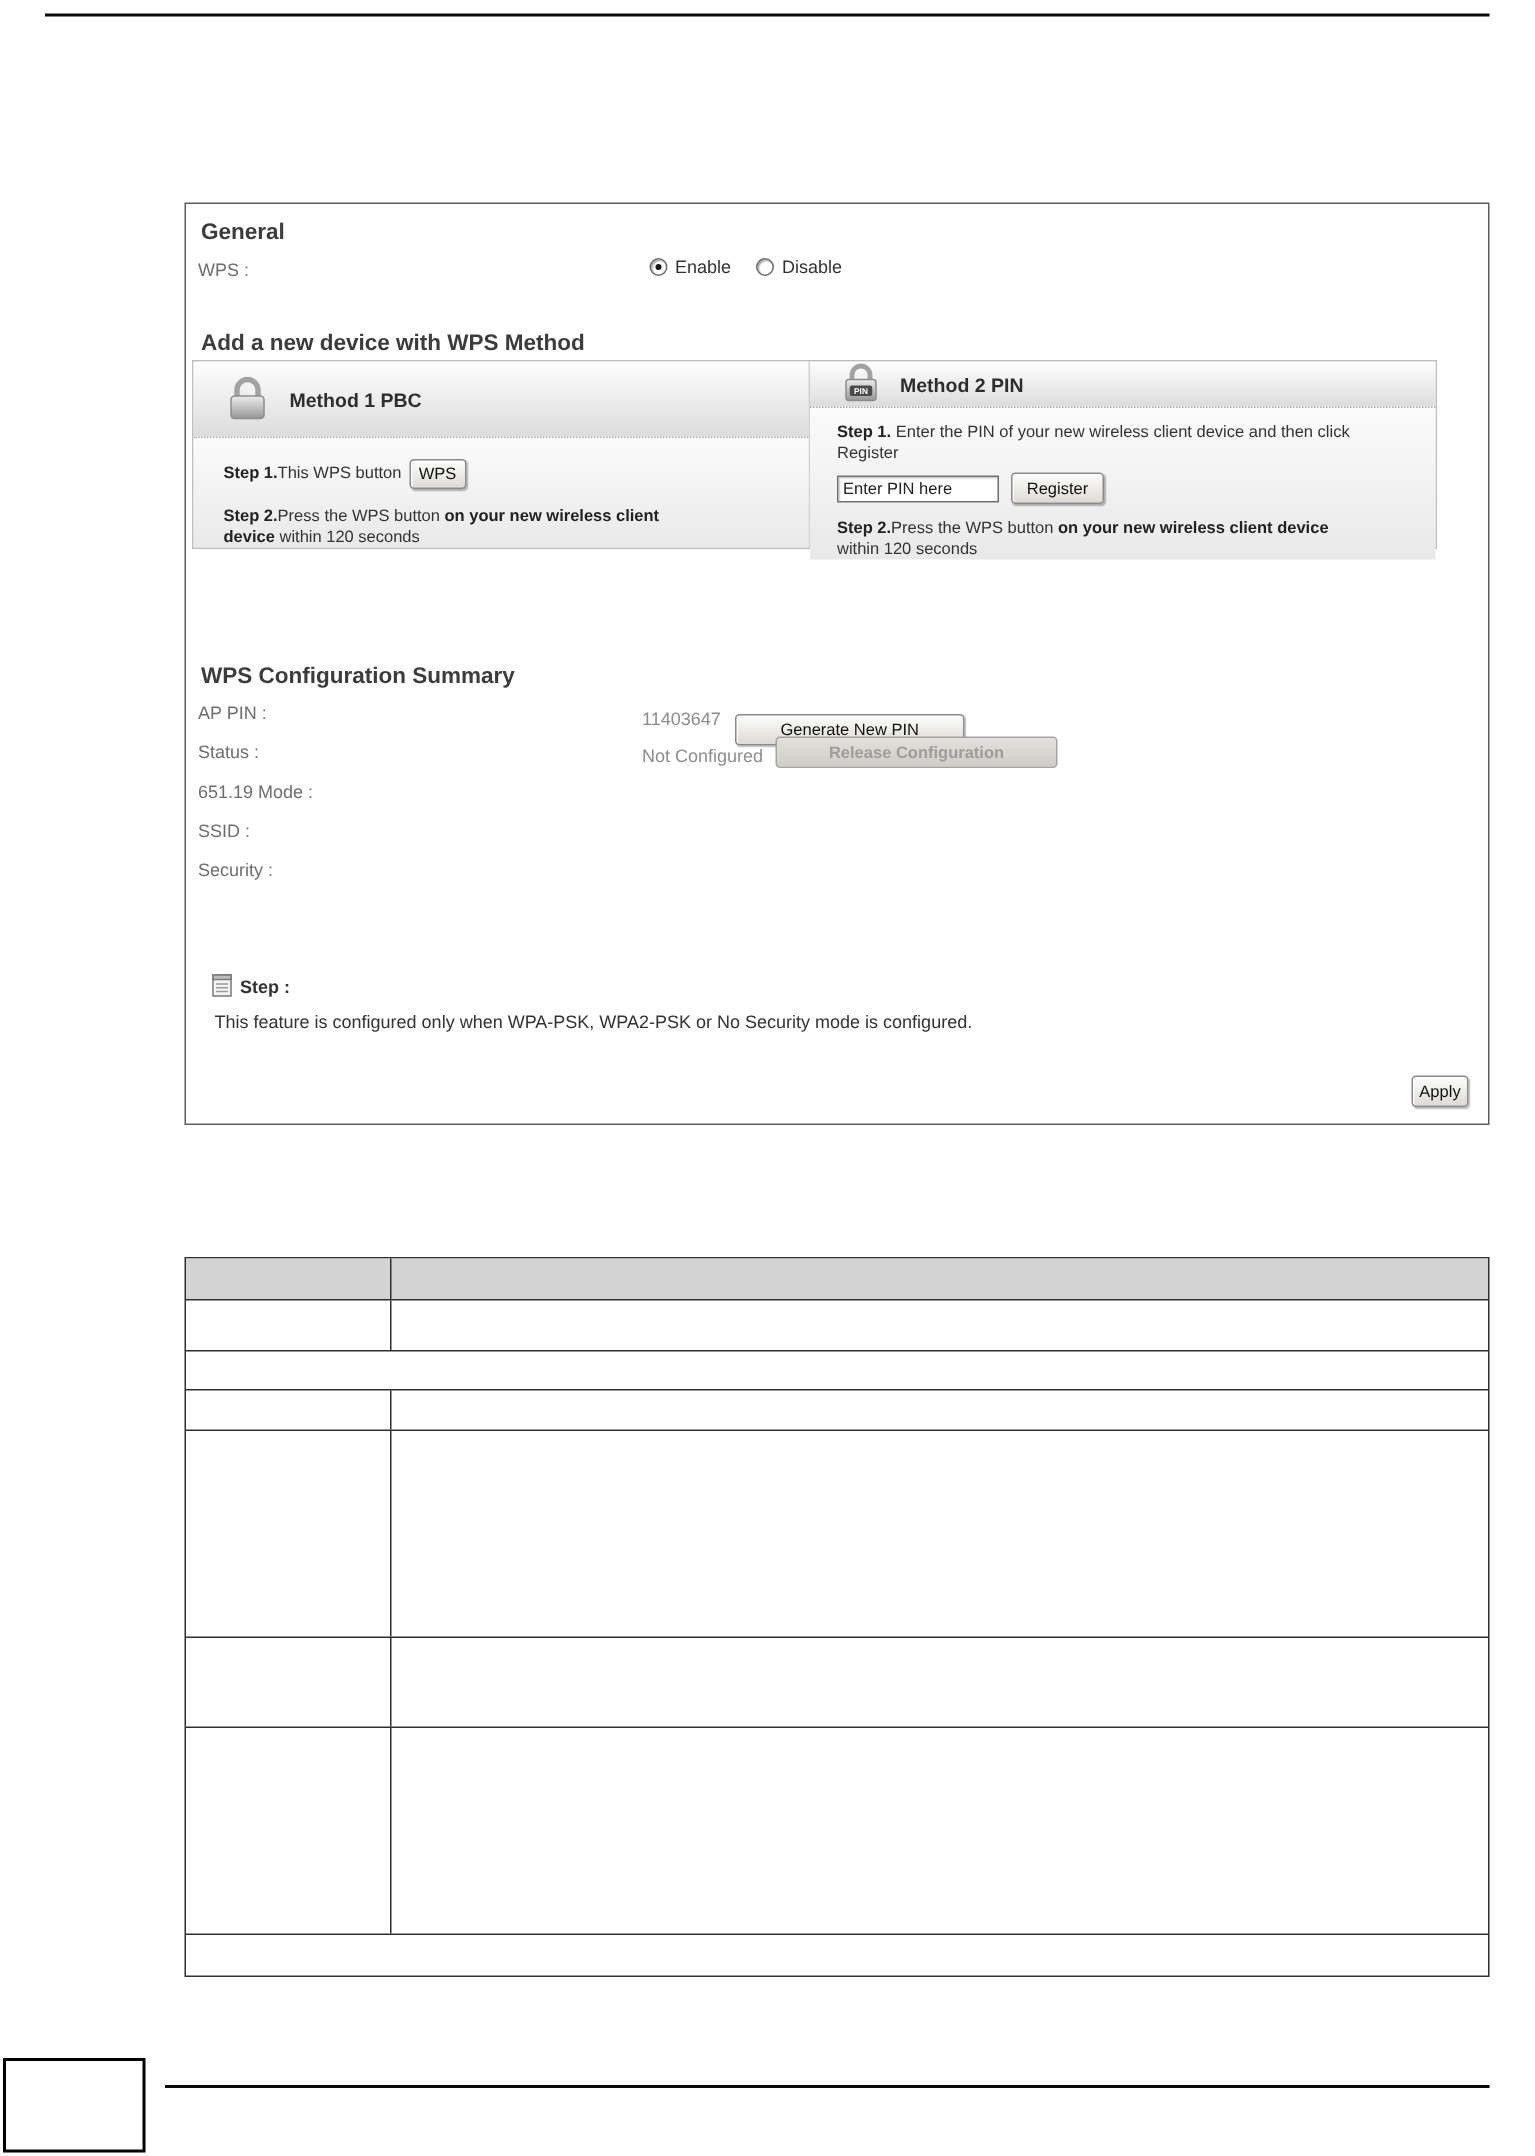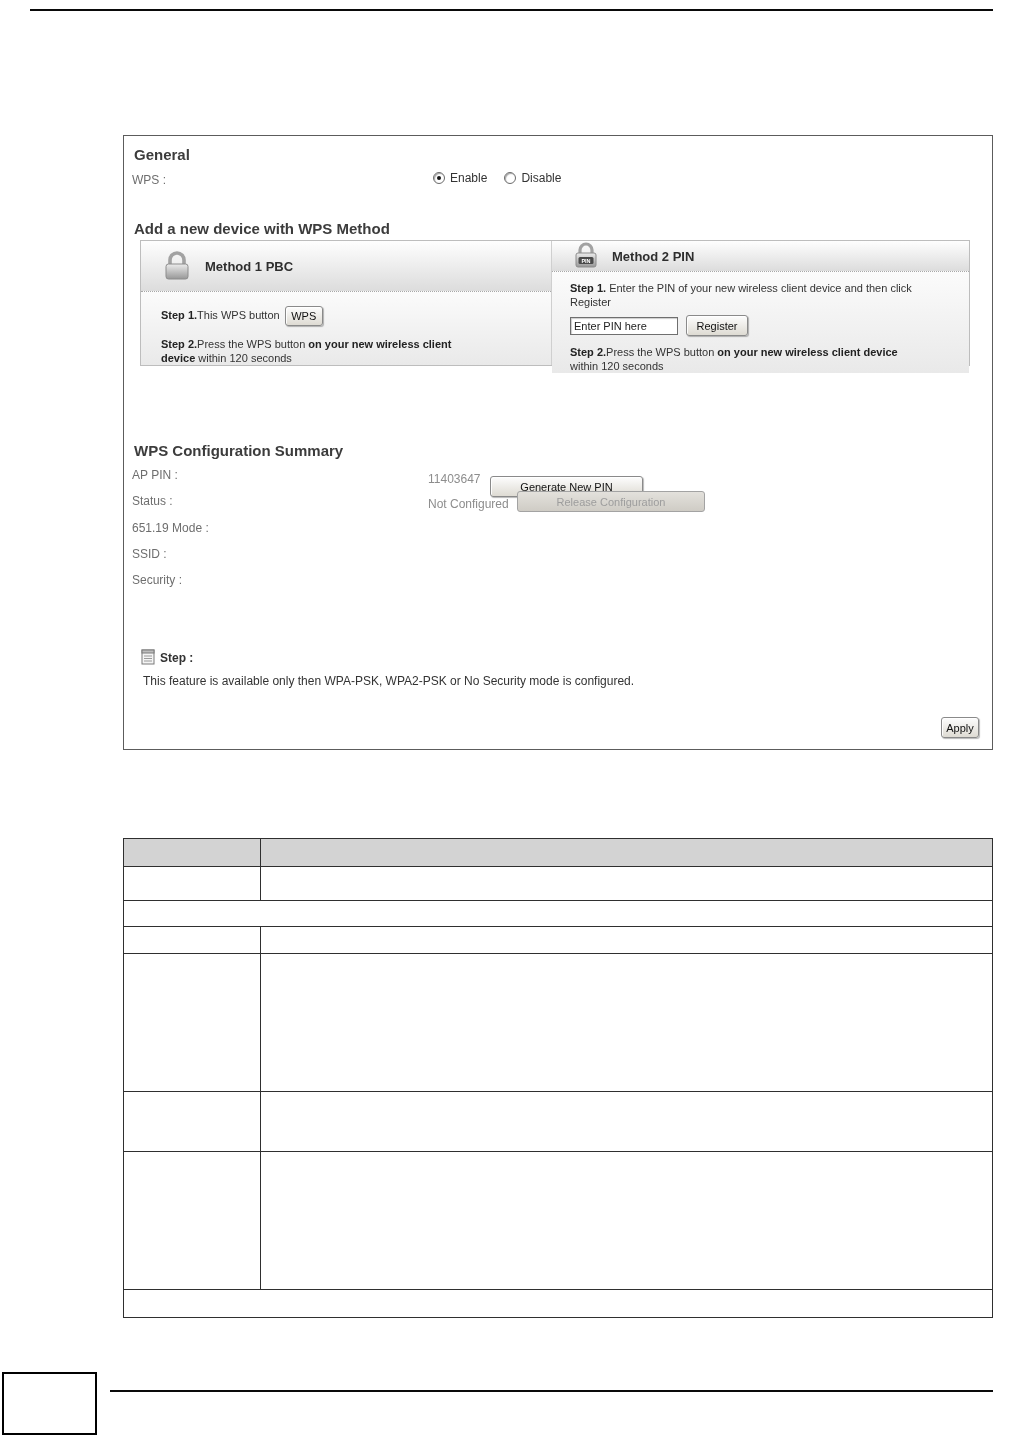--- a/index.html
+++ b/index.html
@@ -20,31 +20,31 @@
   .heading { position:absolute; font-size:15px; font-weight:bold; color:#3c3c3c; }
   .lbl { position:absolute; font-size:12px; color:#6e6e6e; }
   .val { position:absolute; font-size:12px; color:#8d8d8d; }
 
   .btn {
     display:inline-block; font-family:"Liberation Sans",sans-serif; font-size:11px; color:#111;
     text-align:center; background:linear-gradient(#fdfdfd,#dedbd3); border:1px solid #8a8a8a;
     border-radius:3px; box-shadow: inset 1px 1px 0 rgba(255,255,255,.9), 1px 1px 1px rgba(0,0,0,.28);
     cursor:pointer; line-height:18px;
   }
-  .btn.disabled { color:#9d9d9d; background:linear-gradient(#e3e1dc,#cfccc5); box-shadow:none; border-color:#a3a3a3; cursor:default; }
+  .btn.disabled { color:#9d9d9d; background:linear-gradient(#e3e1dc,#cfccc5); box-shadow:none; border-color:#a3a3a3; cursor:default;font-weight:bold; }
 
   .radio-group { position:absolute; left:309px; top:35px; display:flex; align-items:center; gap:5px; font-size:12px; color:#333; }
   .radio {
     display:inline-block; width:12px; height:12px; border-radius:50%;
     background:#fff; border:1px solid #6b6b6b; box-shadow: inset 1px 1px 1px rgba(0,0,0,.35); position:relative;
   }
   .radio.checked::after { content:""; position:absolute; left:3px; top:3px; width:4px; height:4px; border-radius:50%; background:#151515; }
 
   
-  .mtable { position:absolute; left:16px; top:104px; width:830px; height:126px; border:1px solid #bdbdbd; display:flex; }
+  .mtable { position:absolute; left:4px; top:104px; width:830px; height:126px; border:1px solid #bdbdbd; display:flex; }
   .mcol { height:100%; display:flex; flex-direction:column; }
   .mcol.left { width:410px; }
   .mcol.right { flex:1; border-left:1px solid #cfcfcf; }
   .mhead { height:54px; display:flex; align-items:center; padding-left:20px; gap:12px;
            background:linear-gradient(#fefefe,#dcdcdc); border-bottom:1px dotted #a8a8a8; }
   .mtitle { font-weight:bold; font-size:13px; color:#2e2e2e; }
   .mbody { flex:1; position:relative; font-size:11px; color:#333; line-height:14px;
            background:linear-gradient(#fbfbfb,#e9e9e9); }
   .mbody.leftpad { padding:14px 14px 0 20px; }
   .mbody.rightpad { padding:9px 14px 0 18px; }
@@ -150,21 +150,21 @@
   <div class="lbl" style="left:8px; top:437px;">Security :</div>
 
   <svg class="abs" style="left:17px; top:512px;" width="14" height="17" viewBox="0 0 14 17">
     <rect x="1" y="2" width="12" height="14" fill="#f4f4f4" stroke="#7a7a7a"></rect>
     <rect x="1" y="2" width="12" height="3" fill="#bdbdbd" stroke="#7a7a7a"></rect>
     <line x1="3" y1="8" x2="11" y2="8" stroke="#9a9a9a"></line>
     <line x1="3" y1="10.5" x2="11" y2="10.5" stroke="#9a9a9a"></line>
     <line x1="3" y1="13" x2="11" y2="13" stroke="#9a9a9a"></line>
   </svg>
   <div class="abs" style="left:36px; top:515px; font-size:12px; font-weight:bold; color:#333;">Step :</div>
-  <div class="abs" style="left:19px; top:538px; font-size:12px; color:#333;">This feature is available only then WPA-PSK, WPA2-PSK or No Security mode is configured.</div>
+  <div class="abs" style="left:19px; top:538px; font-size:12px; color:#333;">This feature is configured only when WPA-PSK, WPA2-PSK or No Security mode is configured.</div>
 
   <button class="btn abs" style="left:817px; top:581px; width:38px; height:21px;">Apply</button>
 </div>
 
 <div class="dtable">
   <div class="drow header" style="height:27px;">
     <div class="c1"></div>
     <div class="c2"></div>
   </div>
   <div class="drow" style="height:34px;">

